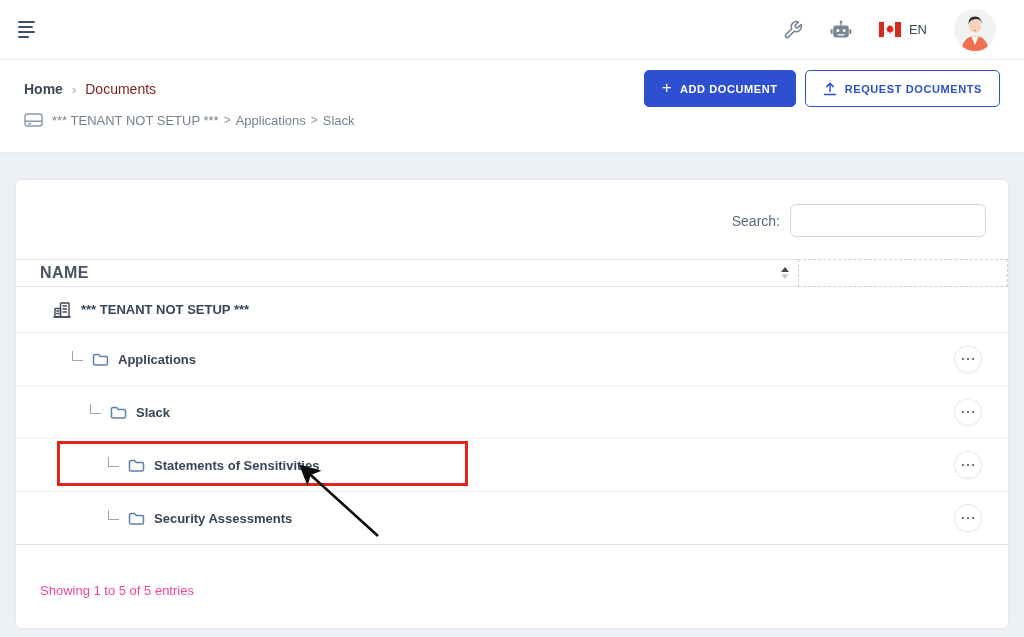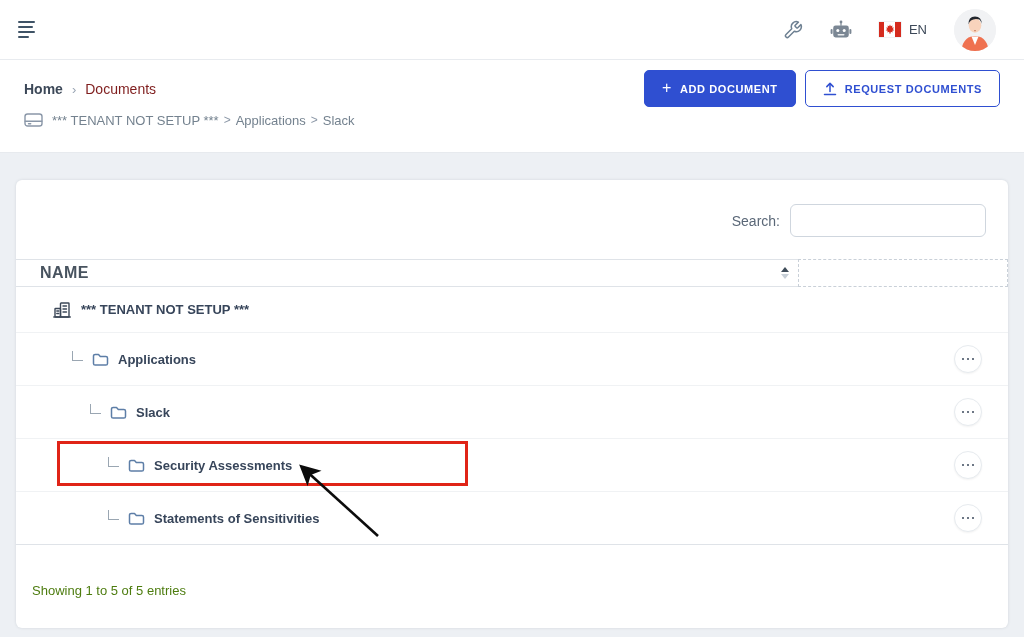--- a/index.html
+++ b/index.html
@@ -52,21 +52,21 @@
   .trow:nth-last-child(1){ border-bottom:1px solid #dfe3e8; }
   .cell-name { flex:1; display:flex; align-items:center; }
   .cell-action { width:210px; display:flex; justify-content:flex-end; padding-right:26px; }
   .tree-connector { width:11px; height:10px; border-left:1.8px solid #9aa6b2; border-bottom:1.8px solid #9aa6b2; margin:-7px 9px 0 0; flex:none;}
   .icon-slot { display:flex; align-items:center; margin-right:9px; flex:none;}
   .row-label { font-size:13px; font-weight:bold; color:#37455a; cursor:pointer; }
   .menu-btn { width:28px; height:28px; border-radius:50%; border:1px solid #e7ebef; background:#fff; box-shadow:0 1px 2px rgba(0,0,0,.05); display:flex; align-items:center; justify-content:center; cursor:pointer;}
   .menu-btn .dots { display:flex; gap:2.5px; }
   .menu-btn .dots i { width:2.6px; height:2.6px; border-radius:50%; background:#3d4a5c; display:block;}
 
-  .card-footer { padding:38px 16px 0; font-size:13px; color:#4d7c0f; }
+  .card-footer { padding:38px 24px 0; font-size:13px; color:#ec4899; }
 
   
   .annotation-box { position:absolute; left:57px; top:441px; width:411px; height:45px; border:3px solid #e02417; z-index:40; pointer-events:none;}
   .annotation-arrow { position:absolute; left:0; top:0; z-index:41; pointer-events:none;}
 
   svg { display:block; }
 </style>
 </head>
 <body>
 
@@ -233,42 +233,42 @@
   </div>
 
   <div class="trow">
     <div class="cell-name" style="padding-left: 92px;">
       <span class="tree-connector"></span>
       <span class="icon-slot">
               <svg width="17" height="15" viewBox="0 0 17 15" fill="none" stroke="#5d7ea7" stroke-width="1.5" stroke-linejoin="round">
                 <path d="M1.5 4 a1.6 1.6 0 0 1 1.6-1.6 h3.4 l1.8 2 h5.6 a1.6 1.6 0 0 1 1.6 1.6 v5.5 a1.6 1.6 0 0 1-1.6 1.6 h-10.8 a1.6 1.6 0 0 1-1.6-1.6 z"></path>
               </svg>
             </span>
+      <span class="row-label">Statements of Sensitivities</span>
+    </div>
+    <div class="cell-action">
+      <button class="menu-btn">
+              <span class="dots">
+                <i></i>
+                <i></i>
+                <i></i>
+              </span>
+            </button>
+    </div>
+  </div>
+
+  <div class="trow">
+    <div class="cell-name" style="padding-left: 92px;">
+      <span class="tree-connector"></span>
+      <span class="icon-slot">
+              <svg width="17" height="15" viewBox="0 0 17 15" fill="none" stroke="#5d7ea7" stroke-width="1.5" stroke-linejoin="round">
+                <path d="M1.5 4 a1.6 1.6 0 0 1 1.6-1.6 h3.4 l1.8 2 h5.6 a1.6 1.6 0 0 1 1.6 1.6 v5.5 a1.6 1.6 0 0 1-1.6 1.6 h-10.8 a1.6 1.6 0 0 1-1.6-1.6 z"></path>
+              </svg>
+            </span>
       <span class="row-label">Security Assessments</span>
-    </div>
-    <div class="cell-action">
-      <button class="menu-btn">
-              <span class="dots">
-                <i></i>
-                <i></i>
-                <i></i>
-              </span>
-            </button>
-    </div>
-  </div>
-
-  <div class="trow">
-    <div class="cell-name" style="padding-left: 92px;">
-      <span class="tree-connector"></span>
-      <span class="icon-slot">
-              <svg width="17" height="15" viewBox="0 0 17 15" fill="none" stroke="#5d7ea7" stroke-width="1.5" stroke-linejoin="round">
-                <path d="M1.5 4 a1.6 1.6 0 0 1 1.6-1.6 h3.4 l1.8 2 h5.6 a1.6 1.6 0 0 1 1.6 1.6 v5.5 a1.6 1.6 0 0 1-1.6 1.6 h-10.8 a1.6 1.6 0 0 1-1.6-1.6 z"></path>
-              </svg>
-            </span>
-      <span class="row-label">Statements of Sensitivities</span>
     </div>
     <div class="cell-action">
       <button class="menu-btn">
               <span class="dots">
                 <i></i>
                 <i></i>
                 <i></i>
               </span>
             </button>
     </div>

